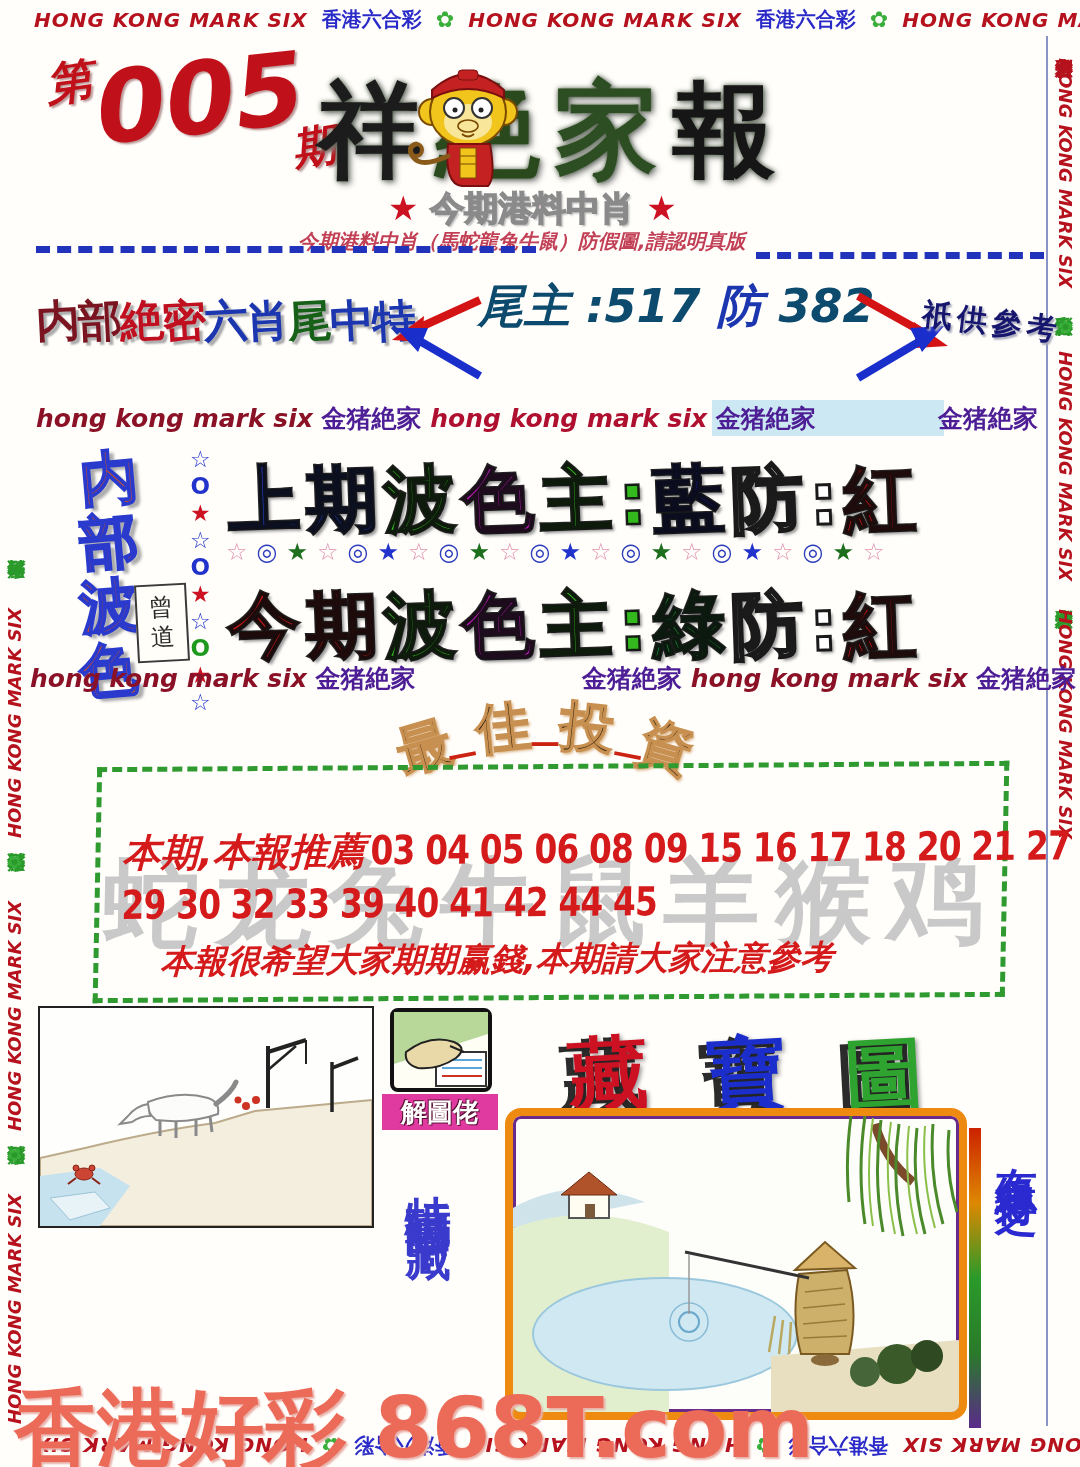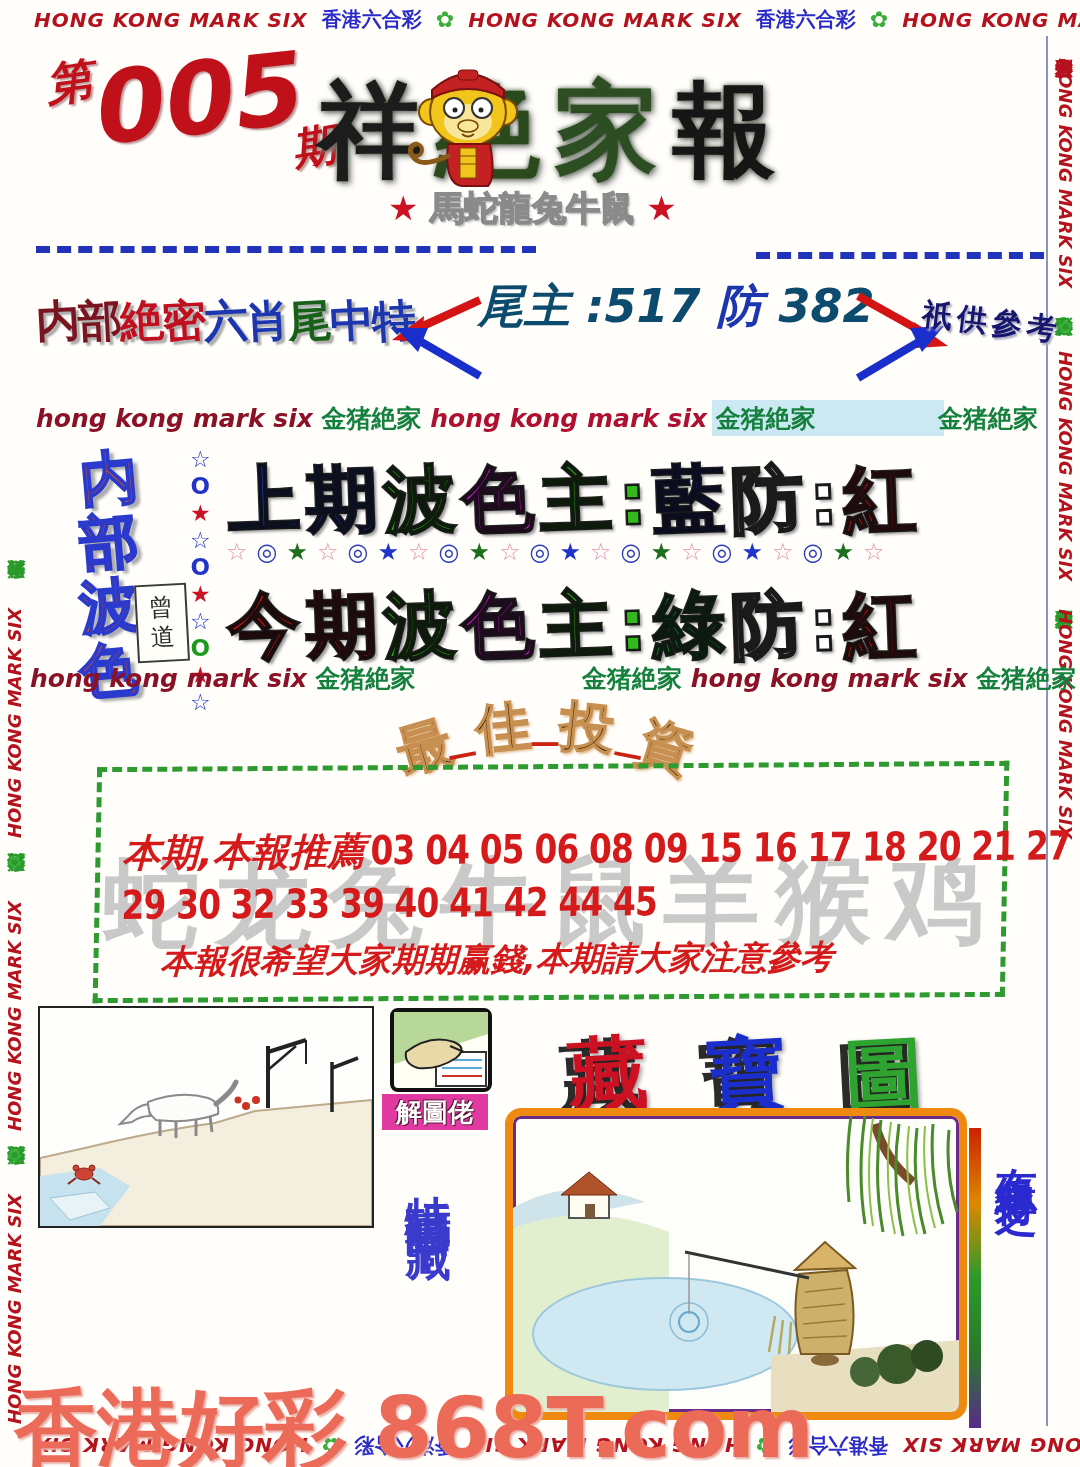--- a/index.html
+++ b/index.html
@@ -30,21 +30,21 @@
 
   
   .headline{font-weight:bold;white-space:nowrap;}
   .headline span{display:inline-block;transform:rotate(-3deg);text-shadow:3px 3px 2px #aaa;}
   .tail-line,.zodiac-line{font-weight:bold;font-style:italic;white-space:nowrap;}
   .red{color:#0c4a6e;} .blue{color:#1c36b0;} .navy{color:#16166e;}
   .reference{font-weight:bold;letter-spacing:5px;text-shadow:2px 2px 2px #aab;}
 
   
   .marquee{font-weight:bold;font-style:italic;white-space:nowrap;font-size:25px;}
-  .marquee .en{color:#8b1226;} .marquee .cn{color:#15803d;font-style:normal;}
+  .marquee .en{color:#8b1226;} .marquee .cn{color:#4c1d95;font-style:normal;}
 
   
   .v-label span{display:block;font-size:58px;line-height:64px;font-weight:bold;
     color:#e0520f;-webkit-text-stroke:2px #2a3acc;transform:rotate(-5deg);
     text-shadow:5px 4px 3px #aaa;}
   .seal{border:2px solid #3a3a3a;background:#fffef8;text-align:center;color:#2a2a2a;
         font-size:24px;line-height:30px;padding-top:6px;transform:rotate(-3deg);}
   .sym-col span{display:block;font-size:23px;line-height:27px;font-weight:bold;text-align:center;}
   .wave-row{white-space:nowrap;font-weight:bold;}
   .wave-row span{display:inline-block;font-size:72px;-webkit-text-stroke:2.5px rgba(10,10,10,.9);
@@ -157,24 +157,25 @@
     <path d="M56,80 Q52,120 70,122 L96,122 Q104,114 98,80 Z" fill="#c42222" stroke="#7a1010" stroke-width="2"></path>
     <rect x="68" y="84" width="16" height="30" fill="#f2c51d" stroke="#7a4a00"></rect>
     <line x1="68" y1="92" x2="84" y2="92" stroke="#7a4a00"></line>
       <line x1="68" y1="100" x2="84" y2="100" stroke="#7a4a00"></line>
     <path d="M56,92 Q30,104 22,94 Q14,84 24,80" fill="none" stroke="#8a5a1a" stroke-width="5" stroke-linecap="round"></path>
     <circle cx="24" cy="86" r="6" fill="none" stroke="#8a5a1a" stroke-width="4"></circle>
   </svg>
 
   <div class="abs subtitle" style="left:388px;top:186px;font-size:34px;font-weight:bold;white-space:nowrap;" data-name="subtitle">
     <span class="star" data-name="star-icon">★</span>
-    <span class="txt" data-name="subtitle-text">馬蛇龍兔牛鼠</span>
+    <span class="txt" data-name="subtitle-text">今期港料中肖</span>
     <span class="star" data-name="star-icon">★</span>
   </div>
 
+  <div class="abs notice" style="left:298px;top:228px;font-size:20px;" data-name="notice-line">今期港料中肖（馬蛇龍兔牛鼠）防假圖,請認明真版</div>
 
   <div class="abs dash-line" style="left:36px;top:246px;width:500px;" data-name="dashed-rule-left"></div>
   <div class="abs dash-line" style="left:756px;top:252px;width:288px;" data-name="dashed-rule-right"></div>
 
   <div class="abs headline" style="left:36px;top:292px;font-size:44px;letter-spacing:-2px;" data-name="tips-headline"><span style="color: rgb(122, 20, 32);">内</span><span style="color: rgb(122, 20, 32);">部</span><span style="color: rgb(192, 16, 32);">絶</span><span style="color: rgb(192, 16, 32);">密</span><span style="color: rgb(28, 54, 176);">六</span><span style="color: rgb(28, 54, 176);">肖</span><span style="color: rgb(23, 96, 23);">尾</span><span style="color: rgb(28, 54, 176);">中</span><span style="color: rgb(28, 54, 176);">特</span></div>
 
   <svg class="abs" style="left:388px;top:288px;" width="96" height="96" viewBox="0 0 96 96" data-name="arrows-left-icon">
     <line x1="92" y1="12" x2="26" y2="42" stroke="#d41414" stroke-width="8"></line>
     <polygon points="4,52 36,28 34,54" fill="#d41414"></polygon>
     <line x1="92" y1="88" x2="30" y2="52" stroke="#1a2ecc" stroke-width="8"></line>
@@ -300,21 +301,21 @@
   <svg class="abs" style="left:390px;top:1008px;" width="102" height="84" viewBox="0 0 102 84" data-name="decoder-hand-icon">
     <rect x="2" y="2" width="98" height="80" rx="6" fill="#fffef4" stroke="#111" stroke-width="4"></rect>
     <polygon points="4,4 98,4 98,26 4,56" fill="#b8d89a"></polygon>
     <rect x="46" y="44" width="50" height="34" fill="#fff" stroke="#333" stroke-width="2"></rect>
     <line x1="52" y1="52" x2="92" y2="52" stroke="#5aa8d8" stroke-width="2"></line>
     <line x1="52" y1="60" x2="92" y2="60" stroke="#5aa8d8" stroke-width="2"></line>
     <line x1="52" y1="68" x2="92" y2="68" stroke="#cc3322" stroke-width="2"></line>
     <path d="M16,44 Q40,26 64,34 Q78,40 66,50 Q48,62 28,60 Q14,56 16,44 Z" fill="#ead9a8" stroke="#222" stroke-width="2"></path>
     <line x1="60" y1="38" x2="74" y2="44" stroke="#222" stroke-width="2"></line>
   </svg>
-  <div class="abs decoder-label" style="left:382px;top:1094px;width:106px;height:36px;" data-name="decoder-label">解圖佬</div>
+  <div class="abs decoder-label" style="left:382px;top:1094px;width:116px;height:36px;" data-name="decoder-label">解圖佬</div>
 
   <div class="abs treasure-title" style="left:568px;top:1022px;" data-name="treasure-map-title"><span style="color: rgb(204, 17, 34);">藏</span><span style="color: rgb(27, 46, 204);">寶</span><span style="color: rgb(47, 163, 47);">圖</span></div>
 
   <div class="abs treasure-box" style="left:505px;top:1108px;width:462px;height:312px;" data-name="treasure-map-frame">
     <svg width="446" height="296" viewBox="0 0 446 296" style="border-radius:8px;" data-name="fisherman-illustration">
       <path d="M0,92 Q60,58 132,86 L0,112 Z" fill="#cfe3ea"></path>
       <path d="M0,112 Q74,84 156,116 L156,296 L0,296 Z" fill="#e2efcf"></path>
       <polygon points="56,76 96,76 96,102 56,102" fill="#fffdf2" stroke="#555" stroke-width="2"></polygon>
       <polygon points="48,79 76,56 104,79" fill="#b0522a" stroke="#6a2a10"></polygon>
       <rect x="72" y="88" width="10" height="14" fill="#7a5a3a"></rect>

